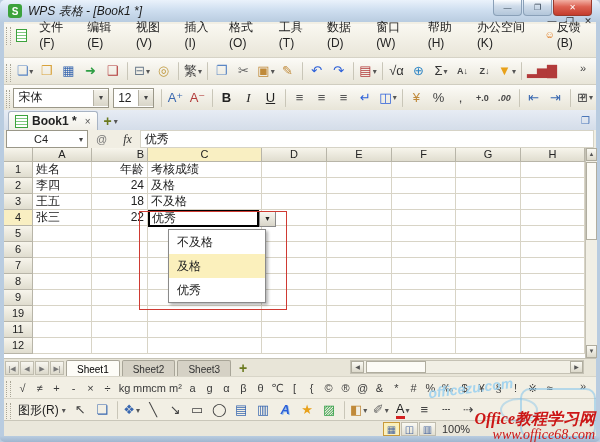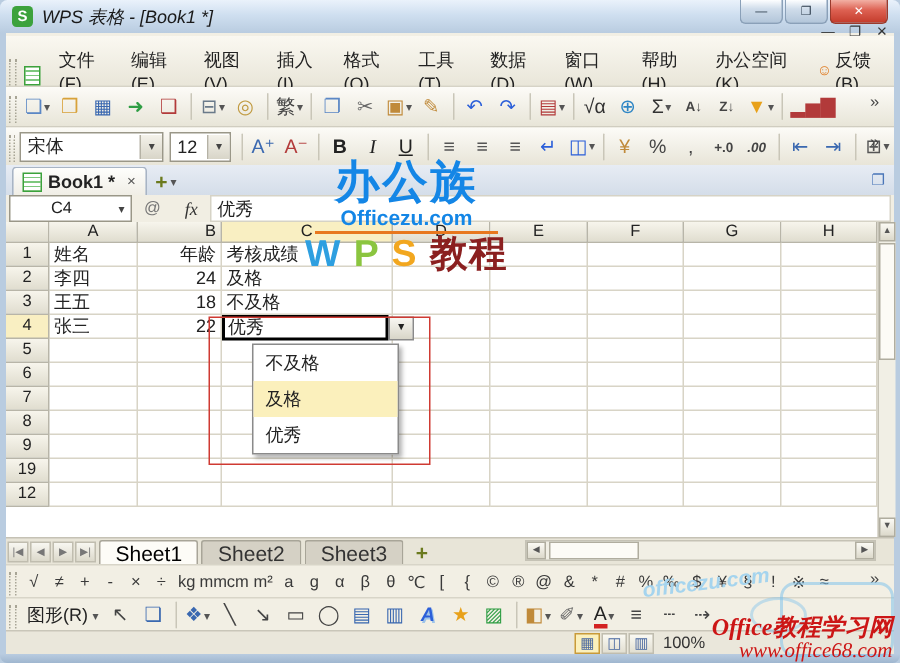--- a/index.html
+++ b/index.html
@@ -13,21 +13,21 @@
   #title-text{font-size:12px;color:#1a1a1a;font-style:italic;}
   #winbtns{position:absolute;right:8px;top:0;display:flex;}
   .wbtn{width:27px;height:15px;border:1px solid #8aa0b8;border-top:none;border-radius:0 0 4px 4px;
     background:linear-gradient(#fdfeff,#cfdcea 40%,#b3c6da);display:flex;align-items:center;justify-content:center;
     font-size:8px;color:#2a3a4a;margin-left:1px;}
   .wbtn.close{width:37px;background:linear-gradient(#f2b0a4,#dd6152 45%,#c43c2c);color:#fff;border-color:#9a3a2c;}
   #mainarea{position:absolute;left:4px;top:22px;width:592px;height:414px;background:#f2efe4;}
   #bottomedge{position:absolute;left:0;top:436px;width:600px;height:6px;background:linear-gradient(#b9cce0,#9fb6cf);border-radius:0 0 5px 5px;}
   
   #menubar{position:absolute;left:4px;top:24px;width:592px;height:33px;background:linear-gradient(#faf8f1,#e9e6d9);
-    border-bottom:1px solid #d6d3c6;display:flex;align-items:flex-end;}
+    border-bottom:1px solid #d6d3c6;display:flex;align-items:flex-start;}
   .handle{width:3px;height:18px;margin:3px 3px 0 2px;border-left:1px dotted #a8a596;border-right:1px dotted #a8a596;}
   .gridico{width:11px;height:11px;margin:5px 4px 0 2px;border:1px solid #3ca23c;
     background:repeating-linear-gradient(0deg,#fff 0 2px,#7ec87e 2px 3px);}
   .mi{display:inline-flex;align-items:center;padding:3px 6px;height:14px;}
   .mico{font-size:10px;margin-right:2px;}
   #docbtns{position:absolute;right:6px;top:16px;display:flex;gap:6px;color:#333;font-size:9px;}
   #docbtns span{width:12px;text-align:center;}
   
   .toolbar{position:absolute;left:4px;width:592px;background:linear-gradient(#fcfbf7,#e8e5d8);
     border-bottom:1px solid #d0cdc0;display:flex;align-items:center;}
@@ -103,21 +103,21 @@
   #droplist{position:absolute;left:168px;top:229px;width:96px;background:#fff;border:1px solid #8a8a8a;
     box-shadow:2px 2px 3px rgba(0,0,0,.3);z-index:40;}
   .ditem{height:24px;line-height:24px;padding-left:8px;font-size:12px;}
   .ditem.hl{background:#fbf0bc;}
   #redbox{position:absolute;left:139px;top:211px;width:146px;height:97px;border:1px solid #cf3a32;z-index:60;}
   
   #sheetbar{position:absolute;left:4px;top:358px;width:592px;height:18px;background:#e8e5d8;
     border-top:1px solid #c5c2b5;display:flex;align-items:center;}
   .snav{width:14px;height:14px;margin-left:1px;font-size:7px;color:#777;text-align:center;line-height:14px;
     background:linear-gradient(#f8f7f1,#dcd9cb);border:1px solid #c0bdaf;box-sizing:border-box;}
-  .stab{height:16px;padding:0 10px;display:flex;align-items:center;font-size:14px;background:#d5d1c5;
+  .stab{height:16px;padding:0 10px;display:flex;align-items:center;font-size:10px;background:#d5d1c5;
     border:1px solid #a8a598;border-bottom:none;margin-left:2px;border-radius:2px 2px 0 0;color:#333;}
   .stab.active{background:#fdfcf7;color:#000;}
   #sheet-add{color:#6b7a1e;font-weight:bold;font-size:14px;padding:0 8px;}
   #hscroll{position:absolute;left:350px;top:360px;width:234px;height:14px;background:#f1efe5;border:1px solid #c5c2b5;box-sizing:border-box;}
   .hbtn{position:absolute;top:0;width:13px;height:12px;background:linear-gradient(#fbfaf4,#dcd9cb);
     border:1px solid #b0ad9f;box-sizing:border-box;font-size:6px;color:#555;text-align:center;line-height:10px;}
   #hthumb{position:absolute;left:15px;top:0;width:60px;height:12px;background:#fcfbf6;border:1px solid #b0ad9f;box-sizing:border-box;}
   
   #symbar{position:absolute;left:4px;top:376px;width:592px;height:22px;background:#f2efe4;
     border-top:1px solid #d8d5c8;display:flex;align-items:center;}
@@ -670,20 +670,31 @@
           <span></span>
           <span></span>
           <span></span>
           <span></span>
           <span></span>
           <span></span>
           <span></span>
           <span></span>
         </div>
 
+        <div class="grow">
+          <span class="rh">11</span>
+          <span></span>
+          <span></span>
+          <span></span>
+          <span></span>
+          <span></span>
+          <span></span>
+          <span></span>
+          <span></span>
+        </div>
 
         <div class="grow">
           <span class="rh">12</span>
           <span></span>
           <span></span>
           <span></span>
           <span></span>
           <span></span>
           <span></span>
           <span></span>
@@ -921,36 +932,20 @@
 
         <span class="vbtn">◫</span>
 
         <span class="vbtn">▥</span>
       </div>
     <span id="zoomlabel">100%</span>
   </div>
 
   <div id="bottomedge"></div>
 
-  <div id="wm-center" class="wm">
-    <div id="wm-title">办公族</div>
-    <div id="wm-sub">Officezu.com</div>
-    <div id="wm-line"></div>
-    <div id="wm-tag">
-      
-    
-        <span style="color: rgb(46, 159, 224);">W</span>
-      
-        <span style="color: rgb(139, 197, 63);">P</span>
-      
-        <span style="color: rgb(242, 167, 31);">S</span>
-      
-        <span style="color: rgb(139, 32, 32);">教程</span>
-      </div>
-  </div>
   <div id="wm-script" class="wm">officezu.com</div>
   <div id="wm-cloud1" class="wm"></div>
   <div id="wm-cloud2" class="wm"></div>
   <div id="wm-footer" class="wm">
     <div id="wm-f1">Office教程学习网</div>
     <div id="wm-f2">www.office68.com</div>
   </div>
 
 </div>
 

